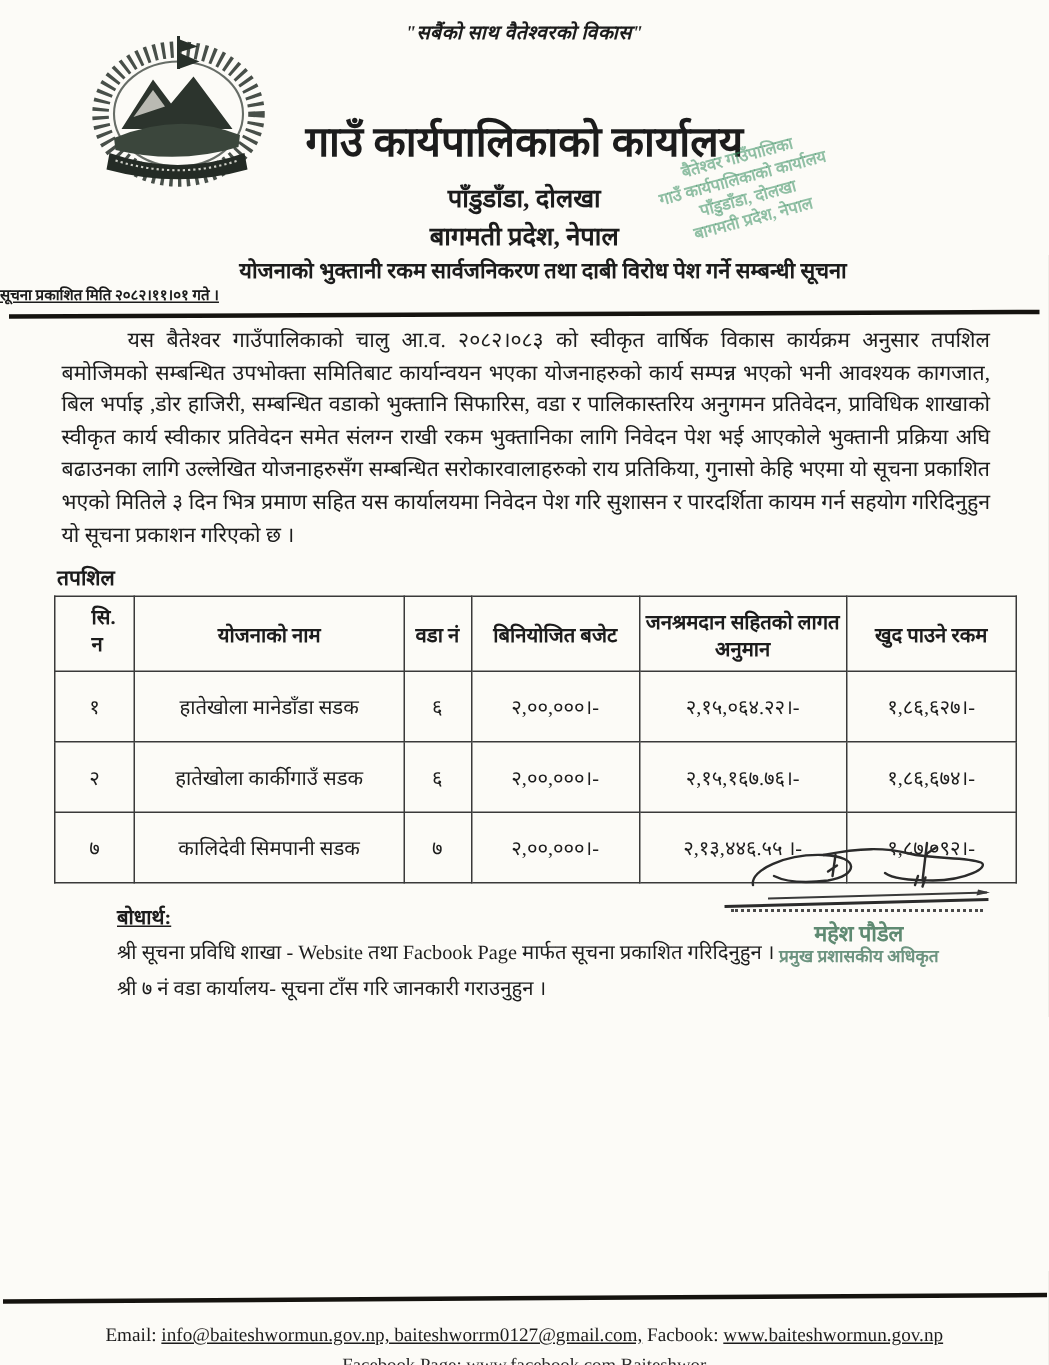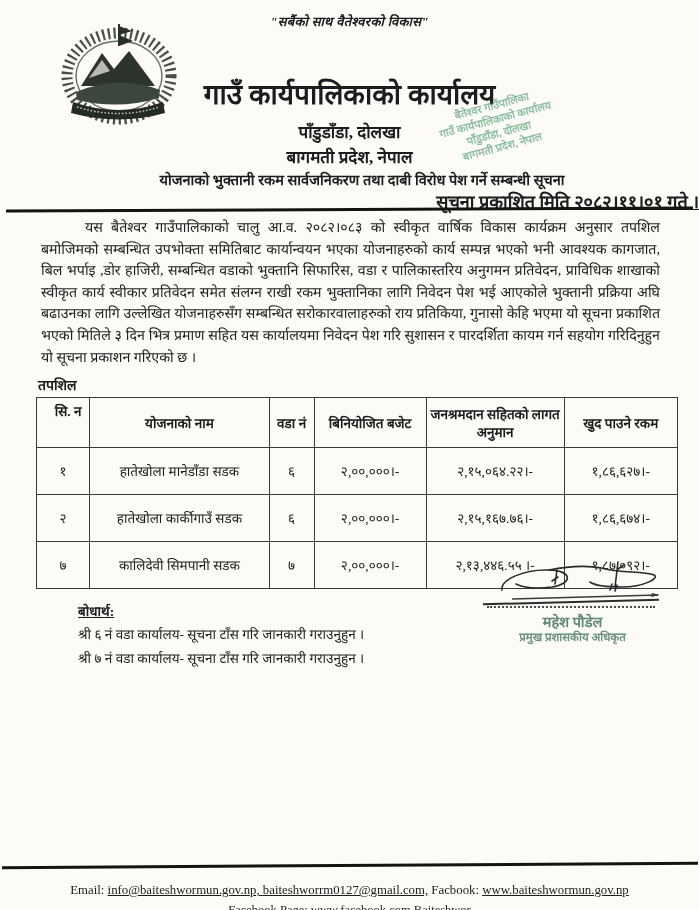--- a/index.html
+++ b/index.html
@@ -24,21 +24,21 @@
     position:absolute; left:0; top:31px; width:100%;
     text-align:center; font-size:31px; font-weight:bold;
   }
   .office-name {
     position:absolute; left:0; top:74px; width:100%;
     text-align:center; font-size:28px; font-weight:bold;
   }
   .addr1 { position:absolute; left:0; top:120px; width:100%; text-align:center; font-size:17px; font-weight:bold; }
   .addr2 { position:absolute; left:0; top:145px; width:100%; text-align:center; font-size:17px; font-weight:bold; }
   .subject { position:absolute; left:0; top:169px; width:100%; text-align:center; font-size:14.5px; font-weight:bold;padding-left:25px; }
-  .pubdate { position:absolute; left:0; top:189px; width:100%; text-align:right; font-size:18px; font-weight:bold; }
+  .pubdate { position:absolute; left:0; top:189px; width:100%; text-align:left; font-size:10px; font-weight:bold; }
   .pubdate span { text-decoration:underline; }
   .stamp {
     position:absolute; left:412px; top:98px; width:170px;
     transform:rotate(-15deg);
     text-align:center; font-size:11px; font-weight:bold; line-height:14px;
     color:rgba(54,142,96,.55);
     pointer-events:none;
   }
   .top-rule {
     position:absolute; left:6px; top:208px; width:687px; height:3px;
@@ -59,21 +59,21 @@
     position:absolute; left:36px; top:397px; width:642px;
     border-collapse:collapse; font-size:13.5px;
     table-layout:fixed;
   }
   table.main th, table.main td {
     border:1.6px solid #3a3a3a;
     text-align:center; vertical-align:middle;
     padding:4px 2px;
   }
   table.main th { font-weight:bold; height:50px; }
-  table.main th.sn { vertical-align:top; text-align:center; padding-left:12px; padding-top:4px; }
+  table.main th.sn { vertical-align:top; text-align:left; padding-left:24px; padding-top:4px; }
   table.main td { height:47px; }
   
   .sig-squiggle { position:absolute; left:494px; top:557px; width:172px; height:48px; }
   .sig-dotted {
     position:absolute; left:487px; top:606px; width:168px;
     border-top:2px dotted #4a4a4a;
   }
   .sig-solid {
     position:absolute; left:483px; top:601px; width:176px; height:2px;
     background:#2b2b2b; transform:rotate(-1.5deg);
@@ -213,21 +213,21 @@
       <path d="M158,36 L166,38 L157,40" fill="#3a3a3a"></path>
     </svg>
   </div>
   <div class="sig-solid"></div>
   <div class="sig-dotted"></div>
   <div class="sig-name">महेश पौडेल</div>
   <div class="sig-title">प्रमुख प्रशासकीय अधिकृत</div>
 
   <div class="bodharth">बोधार्थ:</div>
   <div class="notes">
-    <div>श्री ६ नं वडा कार्यालय- सूचना टाँस गरि जानकारी गराउनुहुन ।</div>
+    <div>श्री सूचना प्रविधि शाखा - Website तथा Facbook Page मार्फत सूचना प्रकाशित गरिदिनुहुन ।</div>
     <div>श्री ७ नं वडा कार्यालय- सूचना टाँस गरि जानकारी गराउनुहुन ।</div>
   </div>
 
   <div class="footer-rule"></div>
   <div class="footer-email">
     <span>Email: </span><span class="lnk">info@baiteshwormun.gov.np, baiteshworrm0127@gmail.com,</span><span> Facbook: </span><span class="lnk">www.baiteshwormun.gov.np</span>
   </div>
   <div class="footer-fb">Facebook Page: www.facebook.com Baiteshwor</div>
 
 </div>

